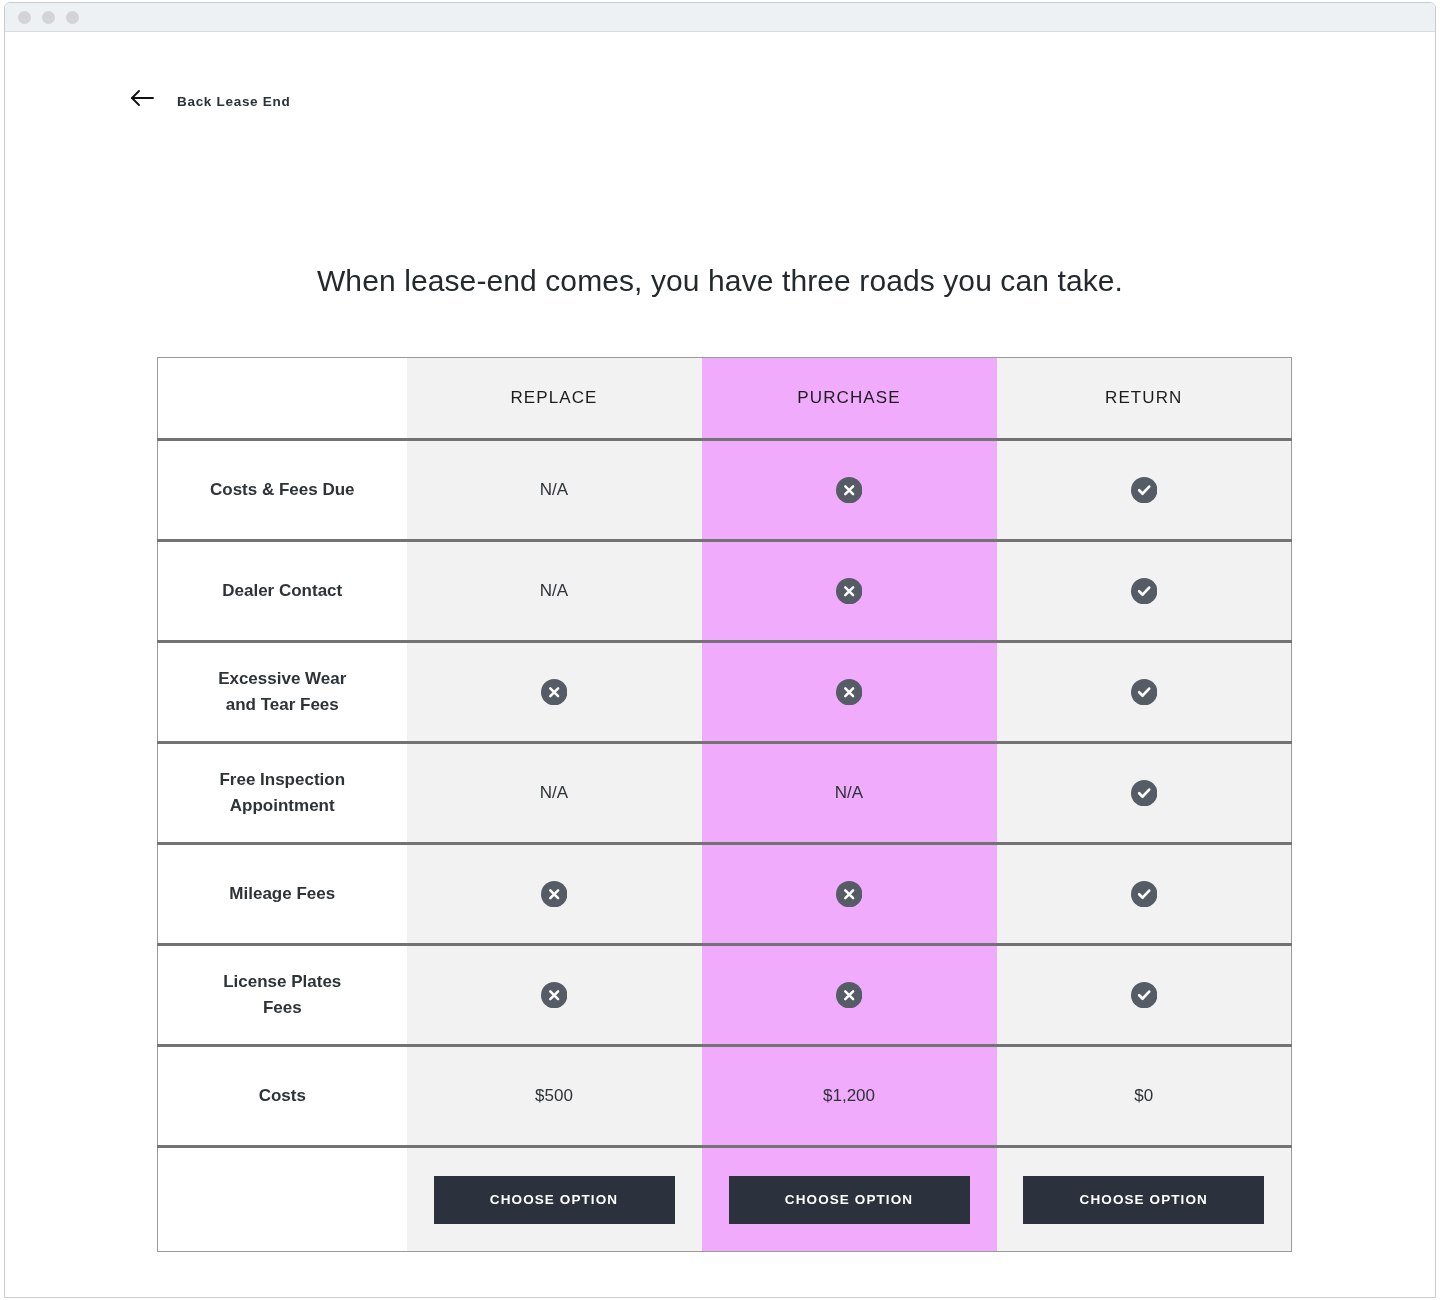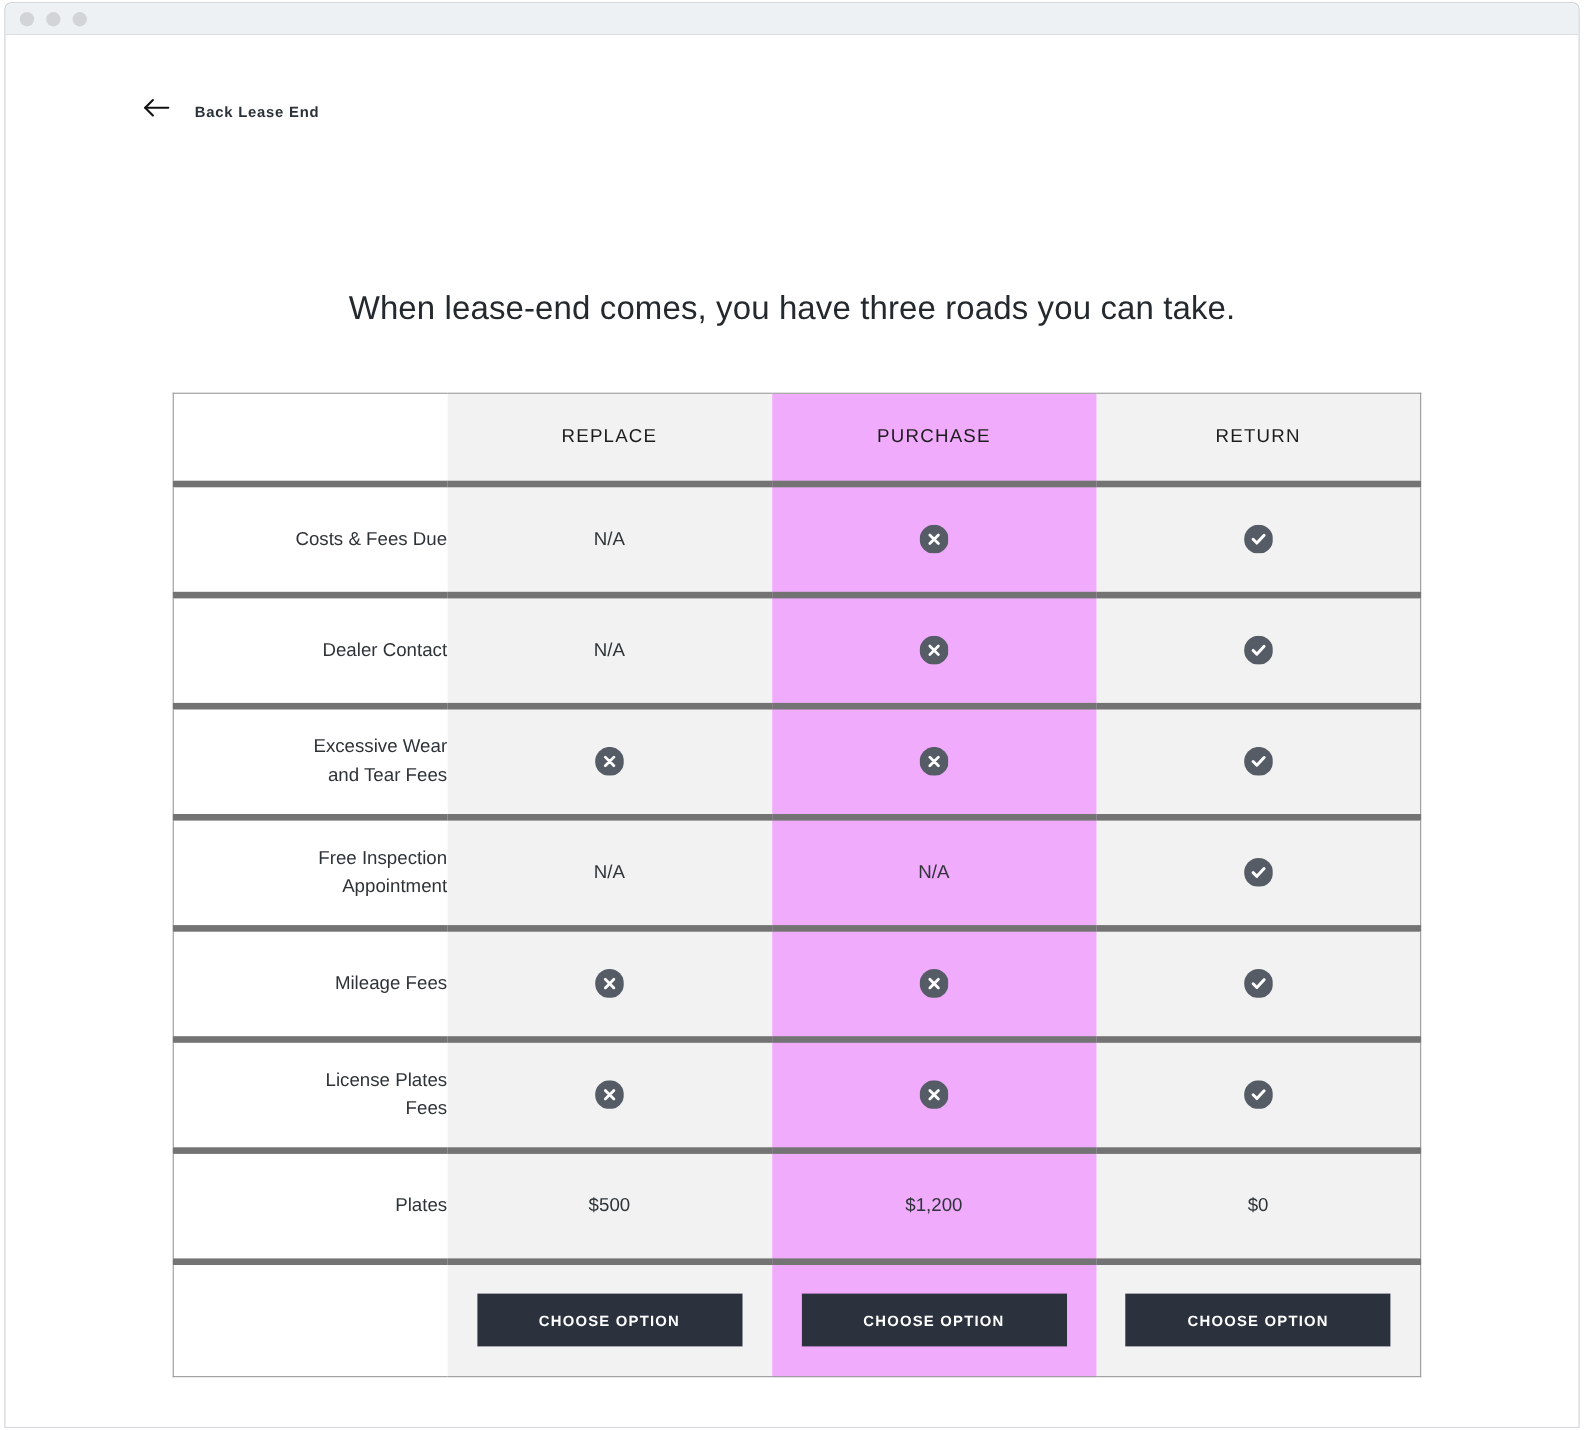--- a/index.html
+++ b/index.html
@@ -73,21 +73,21 @@
     left: 152px; top: 325px;
     width: 1135px;
   }
   table.cmp {
     width: 100%;
     border-collapse: collapse;
     table-layout: fixed;
     border: 1px solid #9a9a9a;
   }
   table.cmp td, table.cmp th {
-    border-bottom: 6px solid #737373;
+    border-bottom: 3px solid #737373;
     padding: 0;
     vertical-align: middle;
   }
   table.cmp tr:last-child td { border-bottom: none; }
 
   col.c-label { width: 249px; }
   col.c-opt   { width: 295px; }
 
   
   .col-a { background: #f2f2f2; }
@@ -100,24 +100,24 @@
     font-size: 17px;
     font-weight: 400;
     letter-spacing: 1.1px;
     color: #1c1c1c;
     text-align: center;
   }
 
   tbody td { height: 101px; text-align: center; }
 
   td.label-cell {
-    text-align: right;
+    text-align: center;
     padding-left: 29px;
     font-size: 17px;
-    font-weight: 400;
+    font-weight: 700;
     color: #2e3338;
     line-height: 1.55;
   }
   .cell-text {
     font-size: 17px;
     font-weight: 400;
     color: #2e3338;
   }
 
   
@@ -254,21 +254,21 @@
               <td class="col-b"><span class="ic"><svg viewBox="0 0 26.4 26.4" width="26.4" height="26.4" aria-hidden="true">
                     <circle cx="13.2" cy="13.2" r="13.2" fill="#555c66"></circle>
                     <path d="M9.3 9.3 L17.1 17.1 M17.1 9.3 L9.3 17.1" stroke="#ffffff" stroke-width="2.5" fill="none" stroke-linecap="round"></path>
                   </svg></span></td>
               <td class="col-c"><span class="ic"><svg viewBox="0 0 26.4 26.4" width="26.4" height="26.4" aria-hidden="true">
                     <circle cx="13.2" cy="13.2" r="13.2" fill="#555c66"></circle>
                     <path d="M8.2 13.3 L11.6 16.7 L18.2 9.6" stroke="#ffffff" stroke-width="2.7" fill="none" stroke-linecap="round" stroke-linejoin="round"></path>
                   </svg></span></td>
             </tr>
             <tr>
-              <td class="label-cell col-label">Plates</td>
+              <td class="label-cell col-label">Costs</td>
               <td class="col-a"><span class="cell-text">$500</span></td>
               <td class="col-b"><span class="cell-text">$1,200</span></td>
               <td class="col-c"><span class="cell-text">$0</span></td>
             </tr>
             <tr class="cta-row">
               <td class="col-label"></td>
               <td class="col-a">
                 <button class="cta">CHOOSE OPTION</button>
               </td>
               <td class="col-b">

